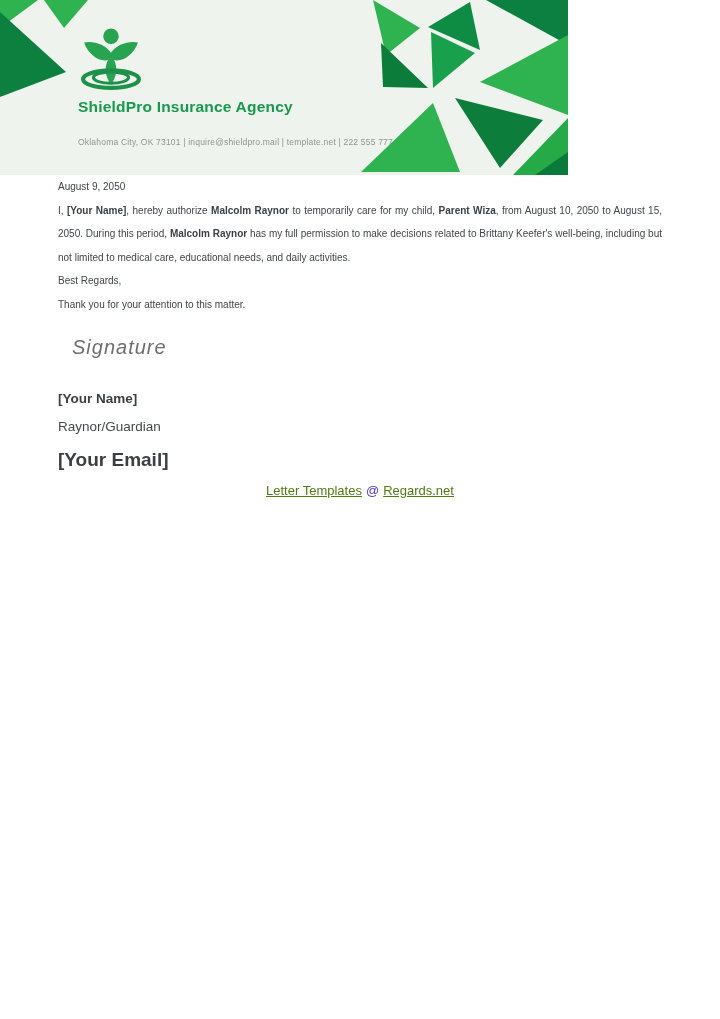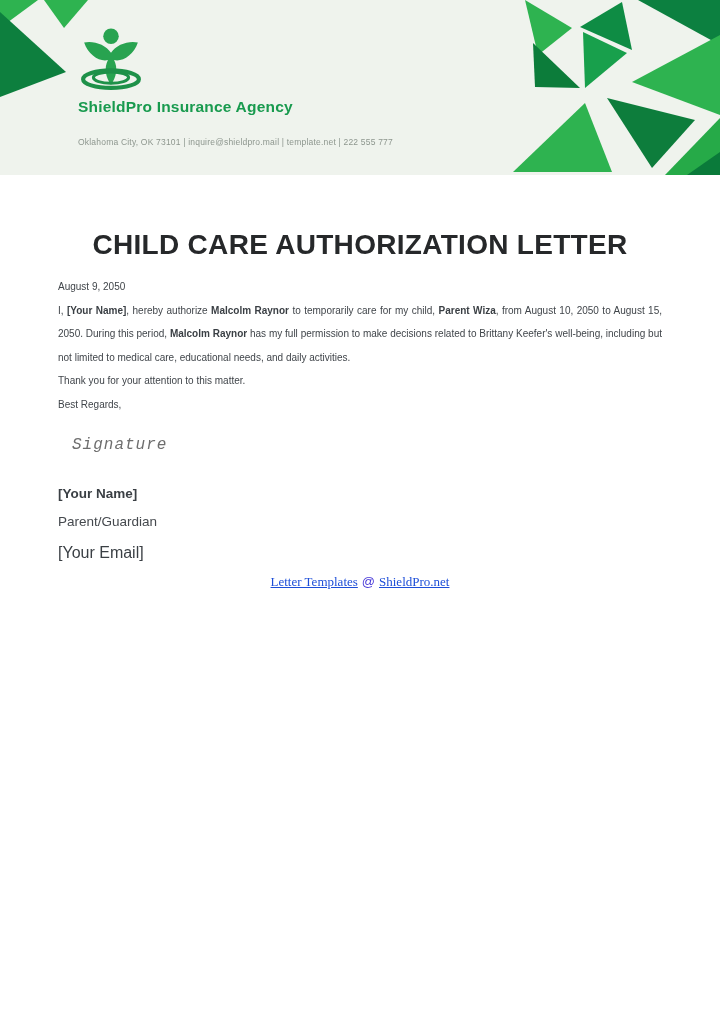--- a/index.html
+++ b/index.html
@@ -6,21 +6,21 @@
   .page{
     position:relative;
     width:720px;height:1019px;
     background:#ffffff;
     font-family:"Liberation Sans",sans-serif;
     overflow:hidden;
   }
   
   .letterhead{
     position:relative;
-    width:720px;height:175px;
+    width:568px;height:175px;
     background:#eff3ed;
     overflow:hidden;
   }
   .tri-left{position:absolute;left:0;top:0;}
   .tri-right{position:absolute;right:0;top:0;}
   .brand{
     position:absolute;left:78px;top:26px;
   }
   .logo{display:block;margin-left:2px;}
   .company-name{
@@ -49,49 +49,48 @@
   .line, .para{
     margin:0;
     font-size:10px;
     line-height:23.5px;
     color:#40454a;
   }
   .para{text-align:justify;}
   .line b, .para b{color:#3a3f44;}
   .signature-script{
     margin:20px 0 0 14px;
-    font-family:Liberation Mono, monospace;
+    font-family:Liberation Sans, sans-serif;
     font-style:italic;
-    font-size:16px;
+    font-size:20px;
     color:#6e6e6e;
     letter-spacing:1px;
   }
   .signer-name{
     margin-top:32px;
     font-size:13.5px;font-weight:700;color:#3a3f44;
   }
   .signer-role{
     margin-top:13px;
     font-size:13.5px;color:#45494e;
   }
   .signer-email{
     margin-top:15px;
-    font-size:16px;font-weight:400;color:#3a3f44;
+    font-size:19px;font-weight:700;color:#3a3f44;
   }
   .footer-credit{
     margin-top:12px;
     text-align:center;
     font-size:13px;
     color:#4a3bd8;
   }
   .footer-credit a{
-    color:#1d4ed8;
+    color:#4d7c0f;
     text-decoration:underline;
     cursor:pointer;
-    font-family:Liberation Serif, serif;
   }
   .footer-sep{padding:0 4px;text-decoration:none;}
 </style>
 </head>
 <body>
 
 <div class="page">
 
   <div class="letterhead">
 
@@ -123,37 +122,36 @@
         <ellipse cx="30" cy="49" rx="17" ry="5.5" fill="none" stroke="#1e9149" stroke-width="3"></ellipse>
         <ellipse cx="30" cy="50.5" rx="27" ry="8.5" fill="none" stroke="#1e9149" stroke-width="4"></ellipse>
       </svg>
       <div class="company-name">ShieldPro Insurance Agency</div>
       <div class="contact-line">Oklahoma City, OK 73101 | inquire@shieldpro.mail | template.net | 222 555 777</div>
     </div>
   </div>
 
   <div class="content">
 
-    <div class="doc-title">CHILD CARE AUTHORIZATION LETTER</div>
 
     <p class="line">August 9, 2050</p>
 
 
     <p class="para">I, <b>[Your Name]</b>, hereby authorize <b>Malcolm Raynor</b> to temporarily care for my child, <b>Parent Wiza</b>, from August 10, 2050 to August 15, 2050. During this period, <b>Malcolm Raynor</b> has my full permission to make decisions related to Brittany Keefer's well-being, including but not limited to medical care, educational needs, and daily activities.</p>
 
 
+    <p class="line">Best Regards,</p>
+
     <p class="line">Thank you for your attention to this matter.</p>
-
-    <p class="line">Best Regards,</p>
 
     <div class="signature-script">Signature</div>
 
     <div class="signer-name">[Your Name]</div>
 
-    <div class="signer-role">Parent/Guardian</div>
+    <div class="signer-role">Raynor/Guardian</div>
 
     <div class="signer-email">[Your Email]</div>
 
     <div class="footer-credit">
-      <a>Letter Templates</a><span class="footer-sep">@</span><a>ShieldPro.net</a>
+      <a>Letter Templates</a><span class="footer-sep">@</span><a>Regards.net</a>
     </div>
   </div>
 </div>
 
 </body></html>

